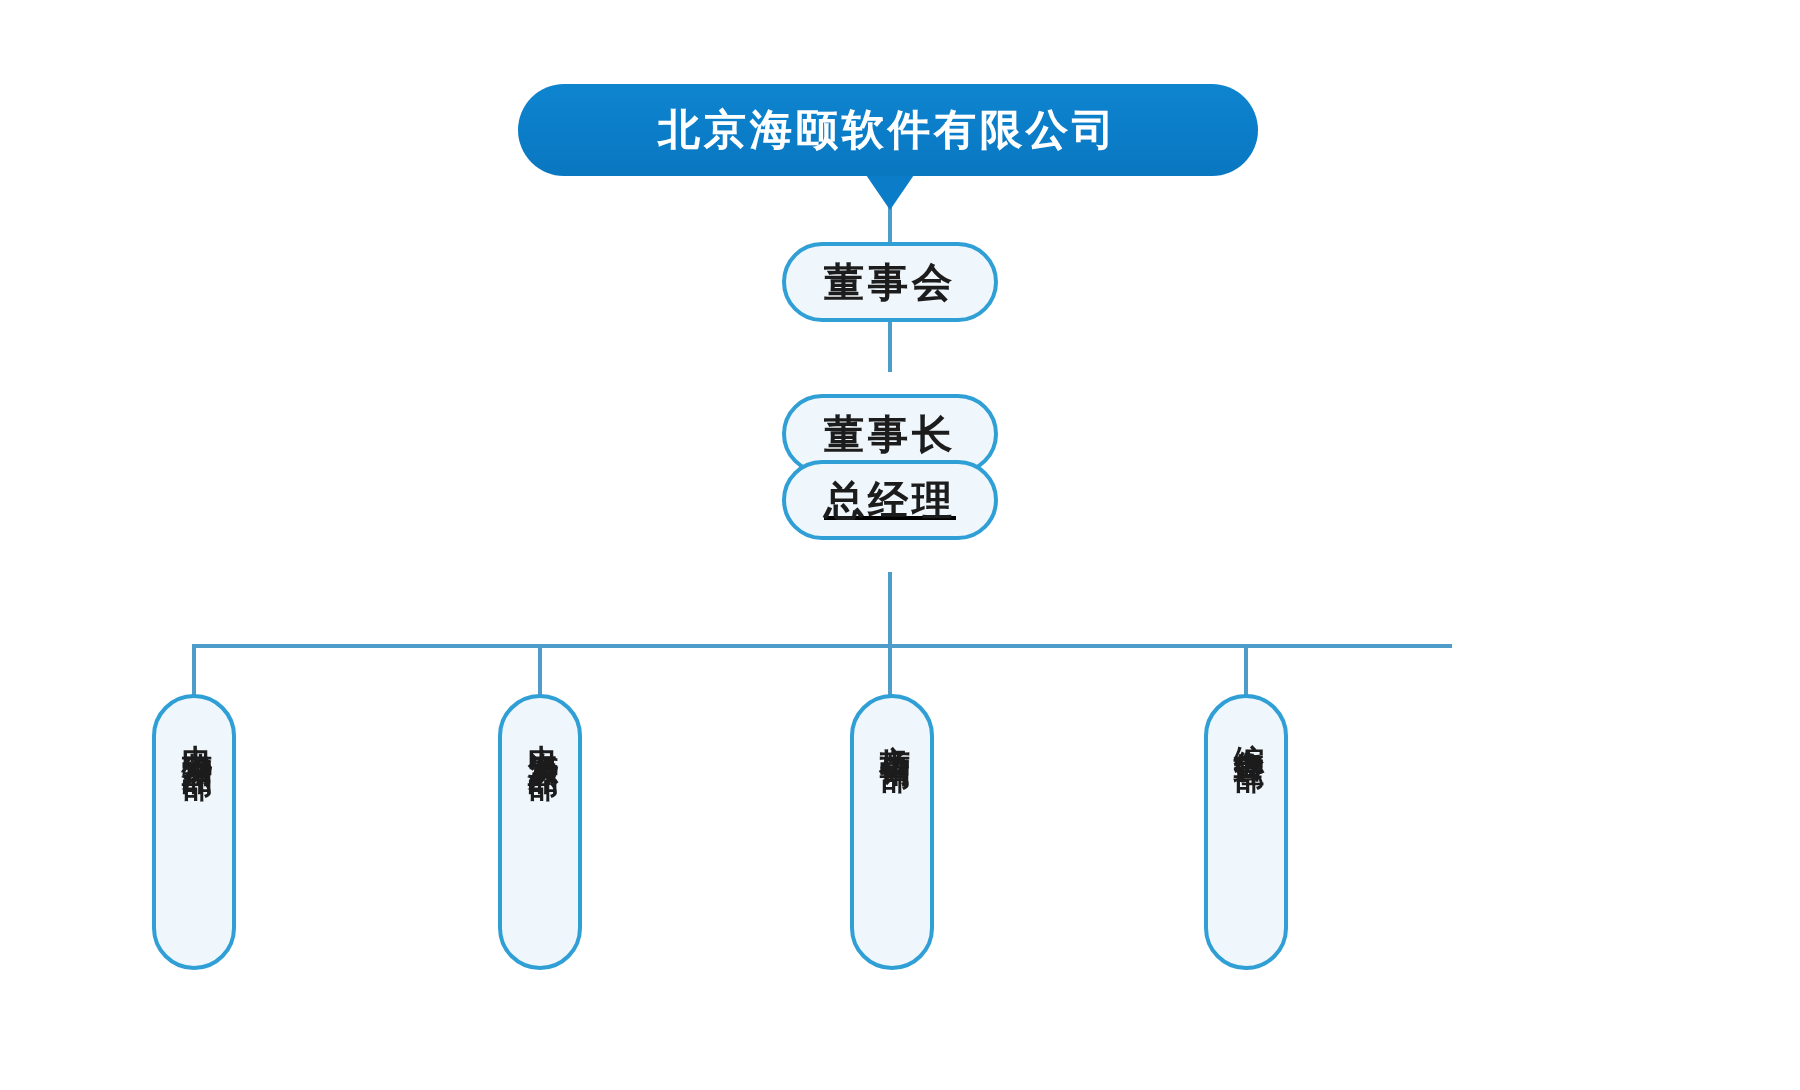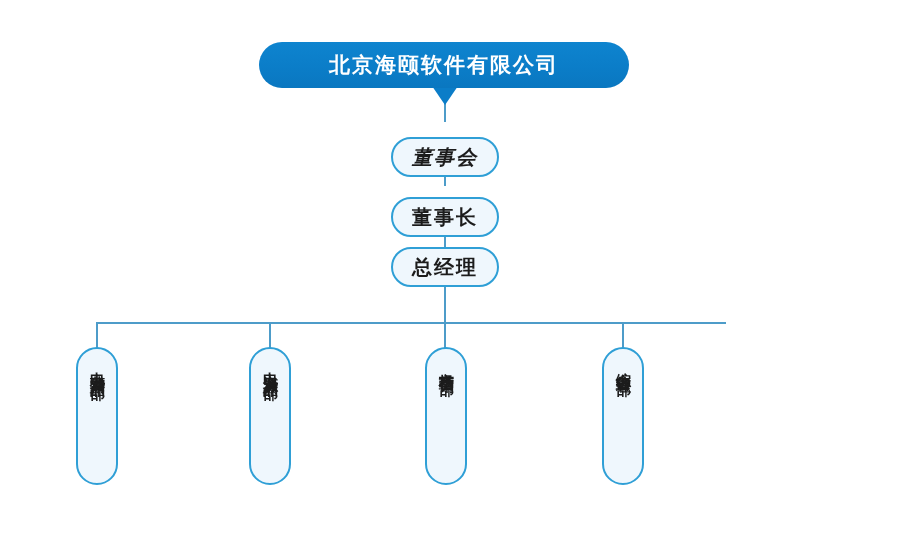--- a/index.html
+++ b/index.html
@@ -94,27 +94,27 @@
   <div class="vline" style="left:444px;top:103px;height:19px;"></div>
   <div class="vline" style="left:444px;top:160px;height:26px;"></div>
   <div class="vline" style="left:444px;top:224px;height:24px;"></div>
   <div class="vline" style="left:444px;top:286px;height:62px;"></div>
   <div class="hline" style="left:96px;top:322px;width:706px;"></div>
   <div class="vline" style="left:96px;top:322px;height:26px;"></div>
   <div class="vline" style="left:269px;top:322px;height:26px;"></div>
   <div class="vline" style="left:622px;top:322px;height:26px;"></div>
   <div class="vline" style="left:800px;top:322px;height:26px;"></div>
 
-  <div class="chain-node" style="top:137px;font-style:italic;">
+  <div class="chain-node" style="top:121px;">
     <span>董事会</span>
   </div>
   <div class="chain-node" style="top:197px;">
     <span>董事长</span>
   </div>
-  <div class="chain-node" style="top:247px;">
+  <div class="chain-node" style="top:230px;text-decoration:underline;">
     <span>总经理</span>
   </div>
 
   <div class="dept-node" style="left:76px;">
     <span>电力营销产品部</span>
   </div>
   <div class="dept-node" style="left:249px;">
     <span>电力资源产品部</span>
   </div>
   <div class="dept-node" style="left:425px;">

